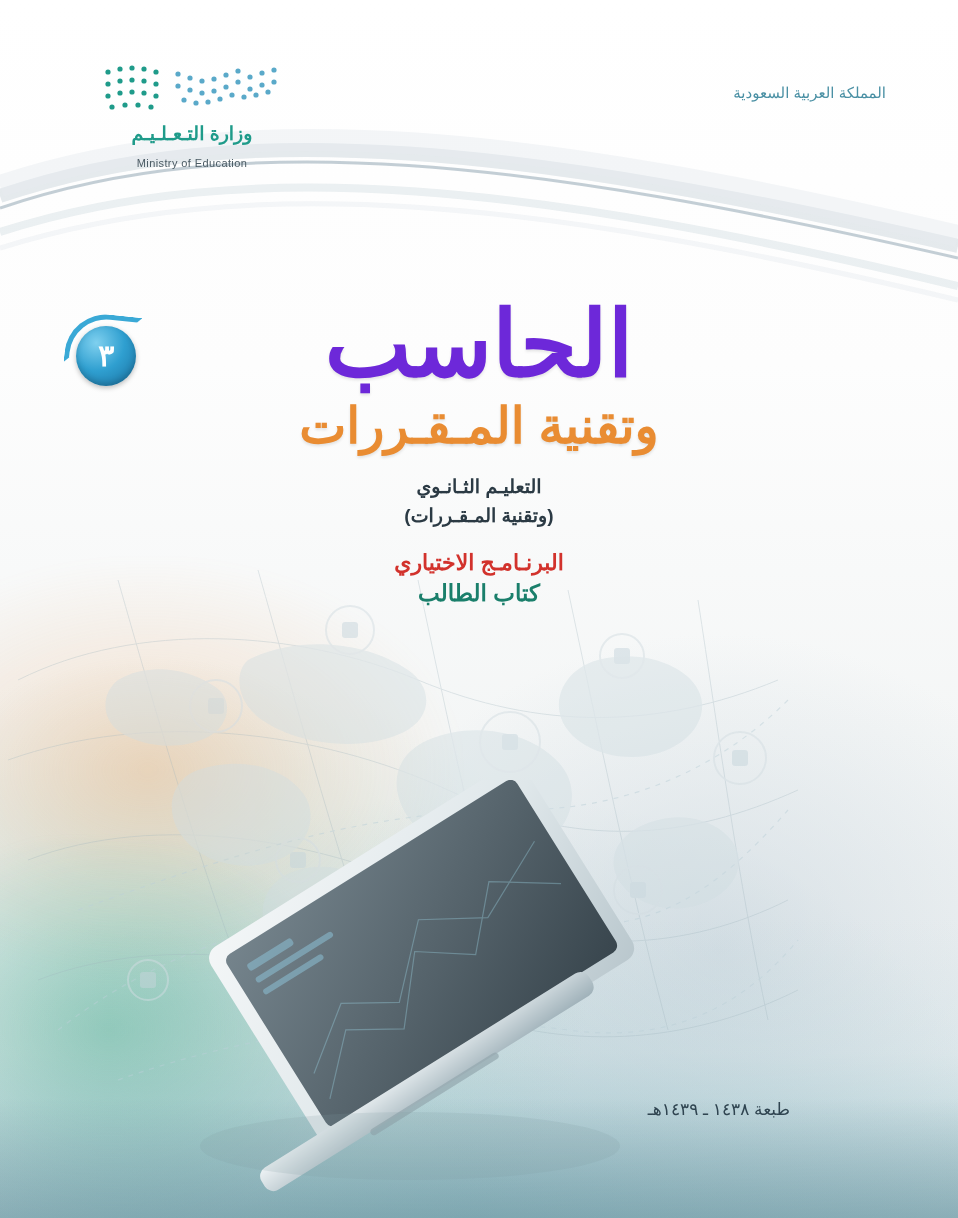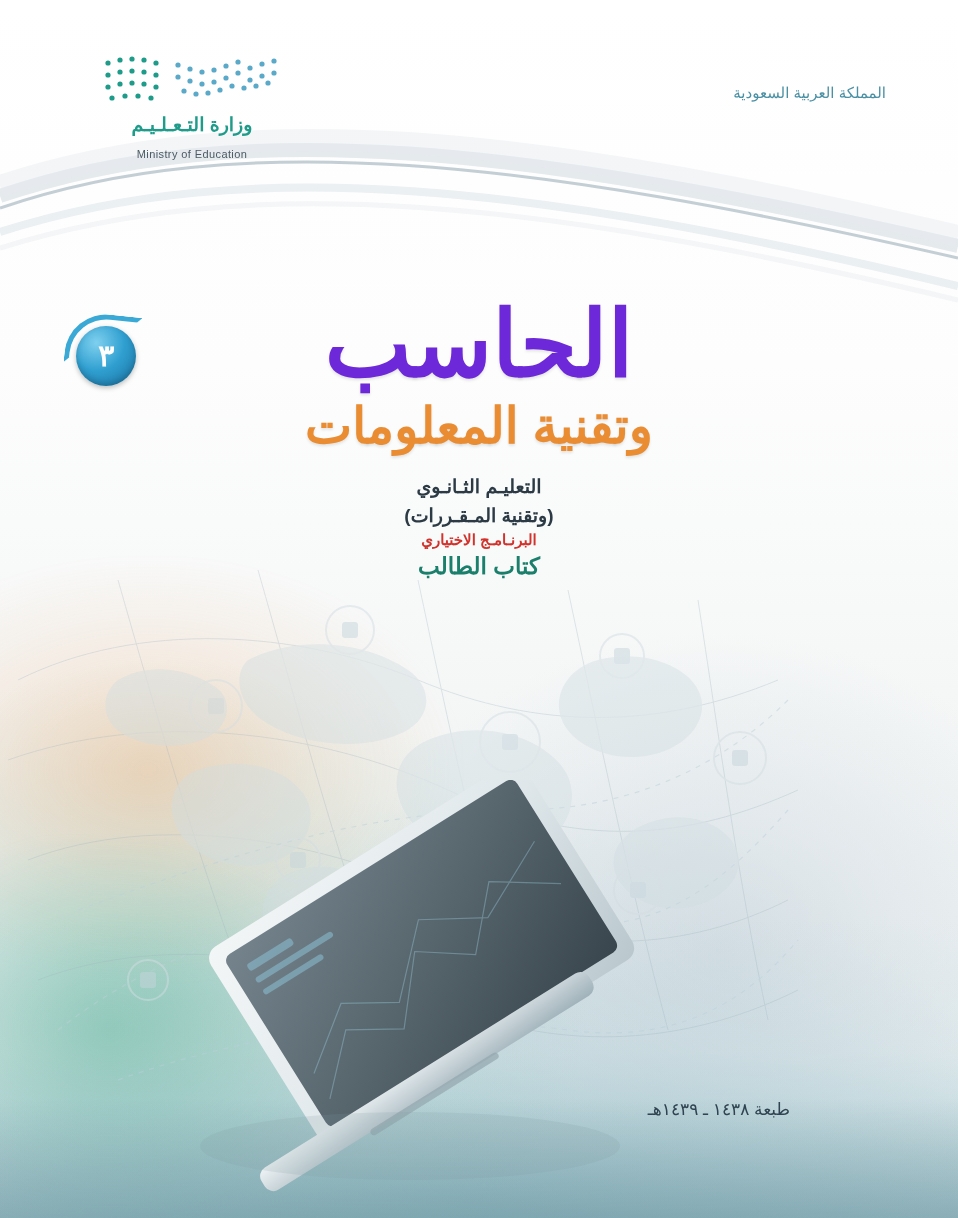--- a/index.html
+++ b/index.html
@@ -74,21 +74,21 @@
     top: 84px;
     font-size: 15px;
     color: #4a90a4;
     letter-spacing: 0.5px;
     white-space: nowrap;
   }
 
   .moe-logo {
     position: absolute;
     left: 92px;
-    top: 53px;
+    top: 62px;
     width: 200px;
     height: 120px;
     text-align: center;
   }
   .moe-dots { width: 200px; height: 52px; }
   .moe-ar {
     margin-top: 4px;
     font-size: 19px;
     color: #1f9b8a;
     letter-spacing: 2px;
@@ -185,22 +185,22 @@
     margin-top: 20px;
     font-size: 19px;
     font-weight: bold;
     color: #2b3a44;
     letter-spacing: 2px;
   }
   .line-secondary.second {
     margin-top: 6px;
   }
   .line-red {
-    margin-top: 4px;
-    font-size: 15px;
+    margin-top: 23px;
+    font-size: 22px;
     font-weight: bold;
     color: #d2322c;
     letter-spacing: 1.5px;
   }
   .line-green {
     margin-top: 4px;
     font-size: 23px;
     font-weight: bold;
     color: #1a7f6b;
     letter-spacing: 1px;
@@ -384,21 +384,21 @@
     </g>
     <ellipse cx="290" cy="366" rx="210" ry="34" fill="#7e99a3" opacity="0.18"></ellipse>
   </svg>
 
   <div class="title-block">
     <div class="main-title-wrap">
       <div class="main-title">الحاسب</div>
       <div class="badge-tail"></div>
       <div class="badge">٣</div>
     </div>
-    <div class="subtitle-orange">وتقنية المعلومات</div>
+    <div class="subtitle-orange">وتقنية المـقـررات</div>
     <div class="line-secondary">التعليـم الثـانـوي</div>
     <div class="line-secondary second">(وتقنية المـقـررات)</div>
     <div class="line-red">البرنـامـج الاختياري</div>
     <div class="line-green">كتاب الطالب</div>
   </div>
 
   <div class="edition">طبعة ١٤٣٨ ـ ١٤٣٩هـ</div>
 
 </div>
 

